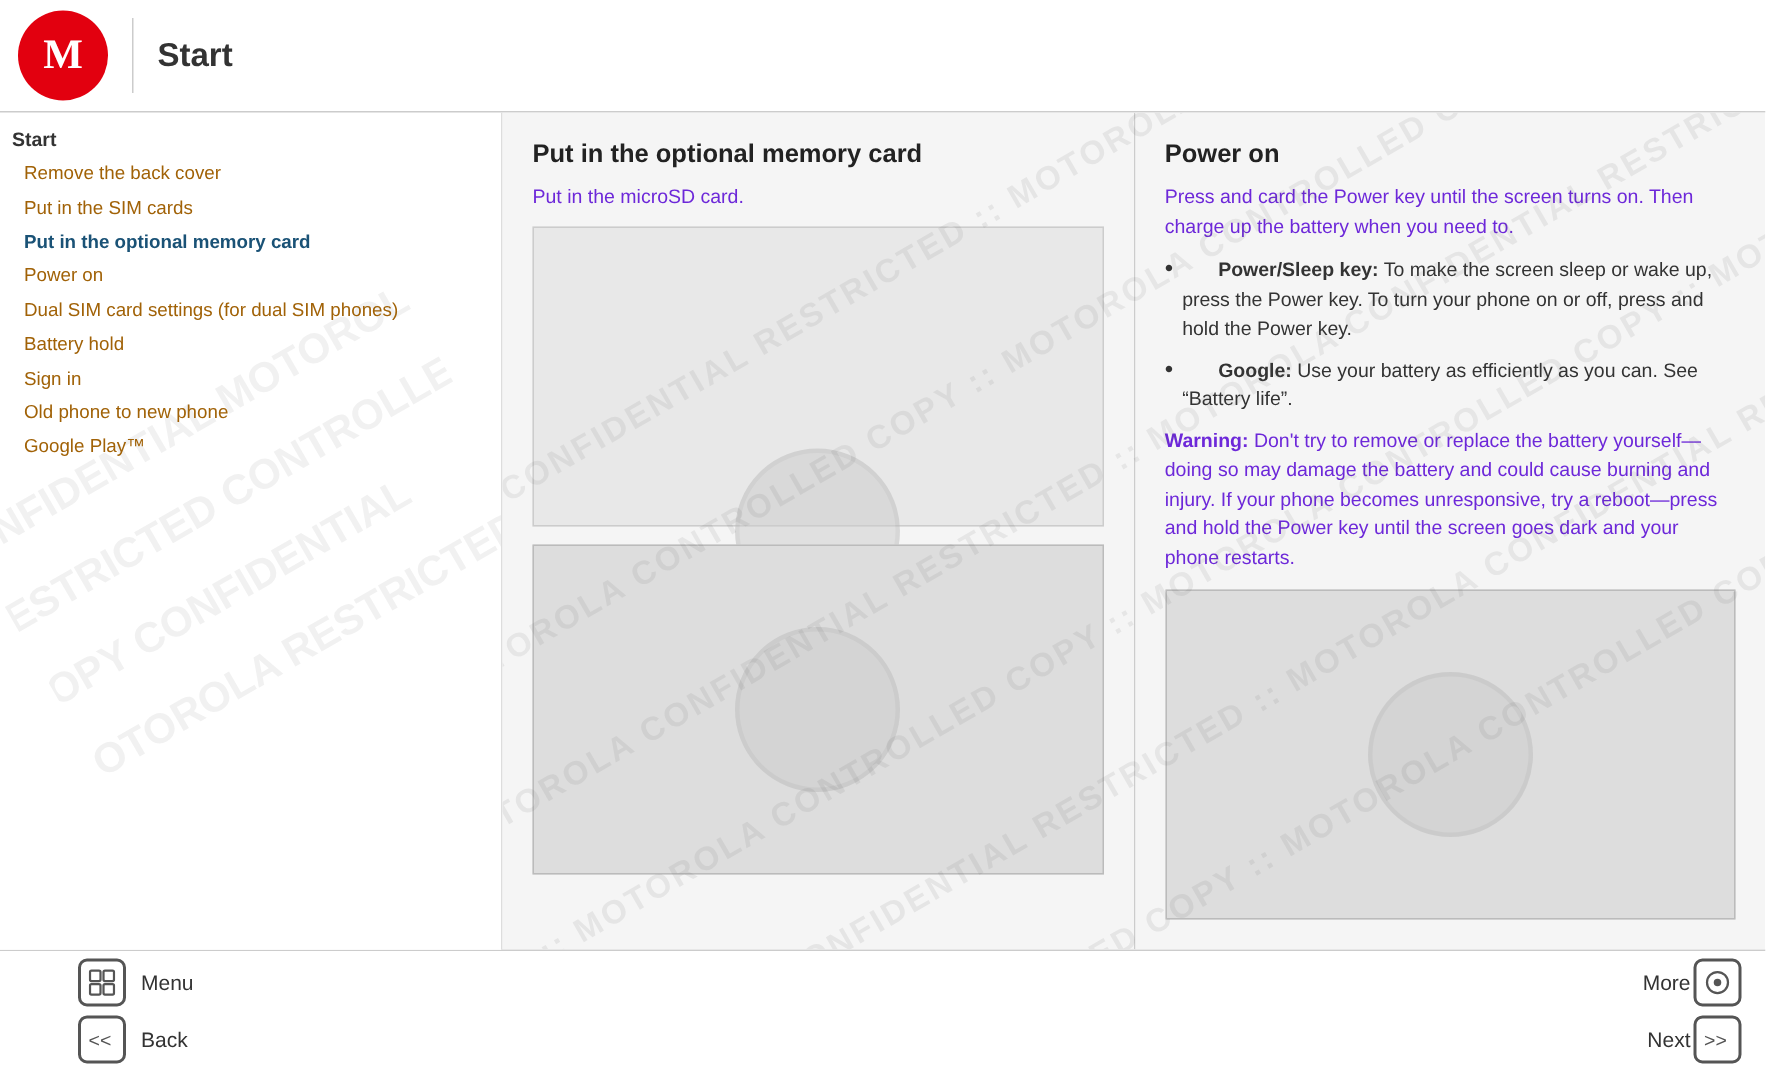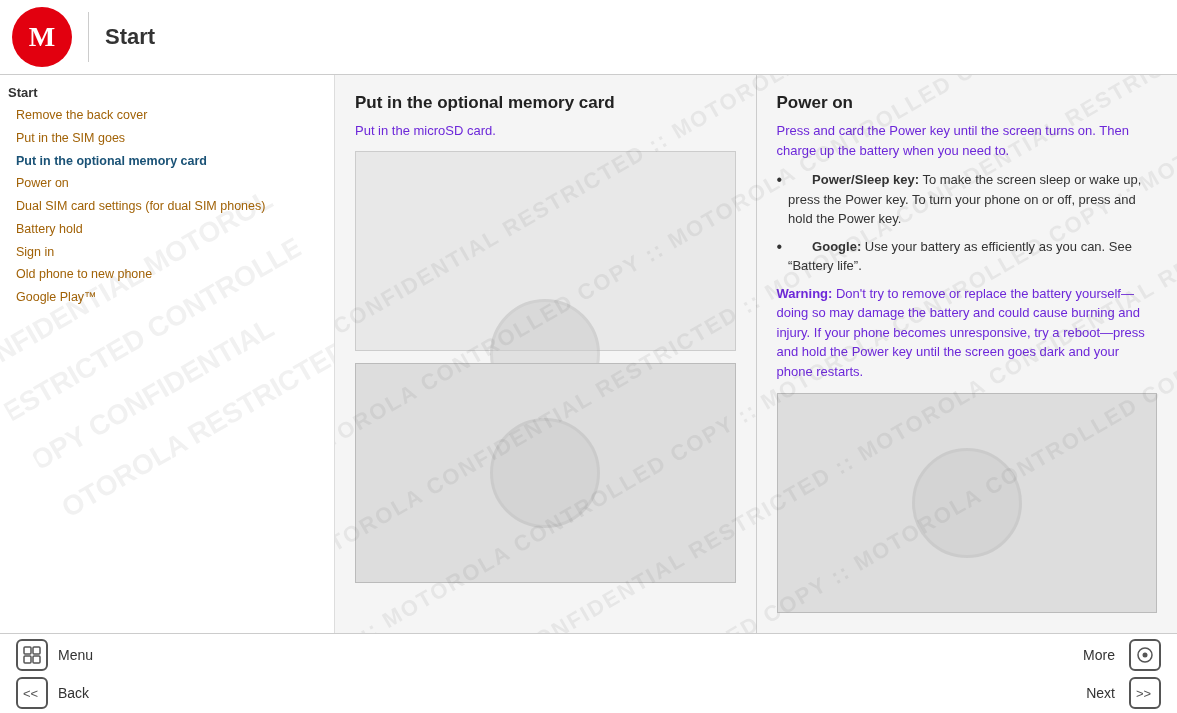--- a/index.html
+++ b/index.html
@@ -229,20 +229,21 @@
       flex-shrink: 0;
       background: #fff;
       gap: 0;
     }
     .toolbar-left {
       width: 335px;
       display: flex;
       flex-direction: column;
       gap: 6px;
       flex-shrink: 0;
+      margin-left: 36px;
     }
     .toolbar-btn {
       display: flex;
       align-items: center;
       gap: 10px;
       cursor: pointer;
       font-size: 14px;
       color: #333;
       font-weight: 500;
     }
@@ -259,21 +260,21 @@
     .toolbar-right {
       flex: 1;
       display: flex;
       flex-direction: column;
       align-items: flex-end;
       gap: 6px;
     }
     .toolbar-btn-right {
       display: flex;
       align-items: center;
-      gap: 14px;
+      gap: 2px;
       cursor: pointer;
       font-size: 14px;
       color: #333;
       font-weight: 500;
     }
 
     
     .img-circle {
       position: absolute;
       top: 50%;
@@ -306,21 +307,21 @@
 
 <div class="main-layout">
 
   <div class="sidebar">
     <div class="sidebar-watermark">
       CONFIDENTIAL MOTOROLA<br>RESTRICTED CONTROLLED<br>COPY CONFIDENTIAL<br>MOTOROLA RESTRICTED
     </div>
     <div class="sidebar-content">
       <div class="sidebar-section-title">Start</div>
       <div class="sidebar-item">Remove the back cover</div>
-      <div class="sidebar-item">Put in the SIM goes</div>
+      <div class="sidebar-item">Put in the SIM cards</div>
       <div class="sidebar-item active">Put in the optional memory card</div>
       <div class="sidebar-item">Power on</div>
       <div class="sidebar-item">Dual SIM card settings (for dual SIM phones)</div>
       <div class="sidebar-item">Battery hold</div>
       <div class="sidebar-item">Sign in</div>
       <div class="sidebar-item">Old phone to new phone</div>
       <div class="sidebar-item">Google Play™</div>
     </div>
   </div>
 

